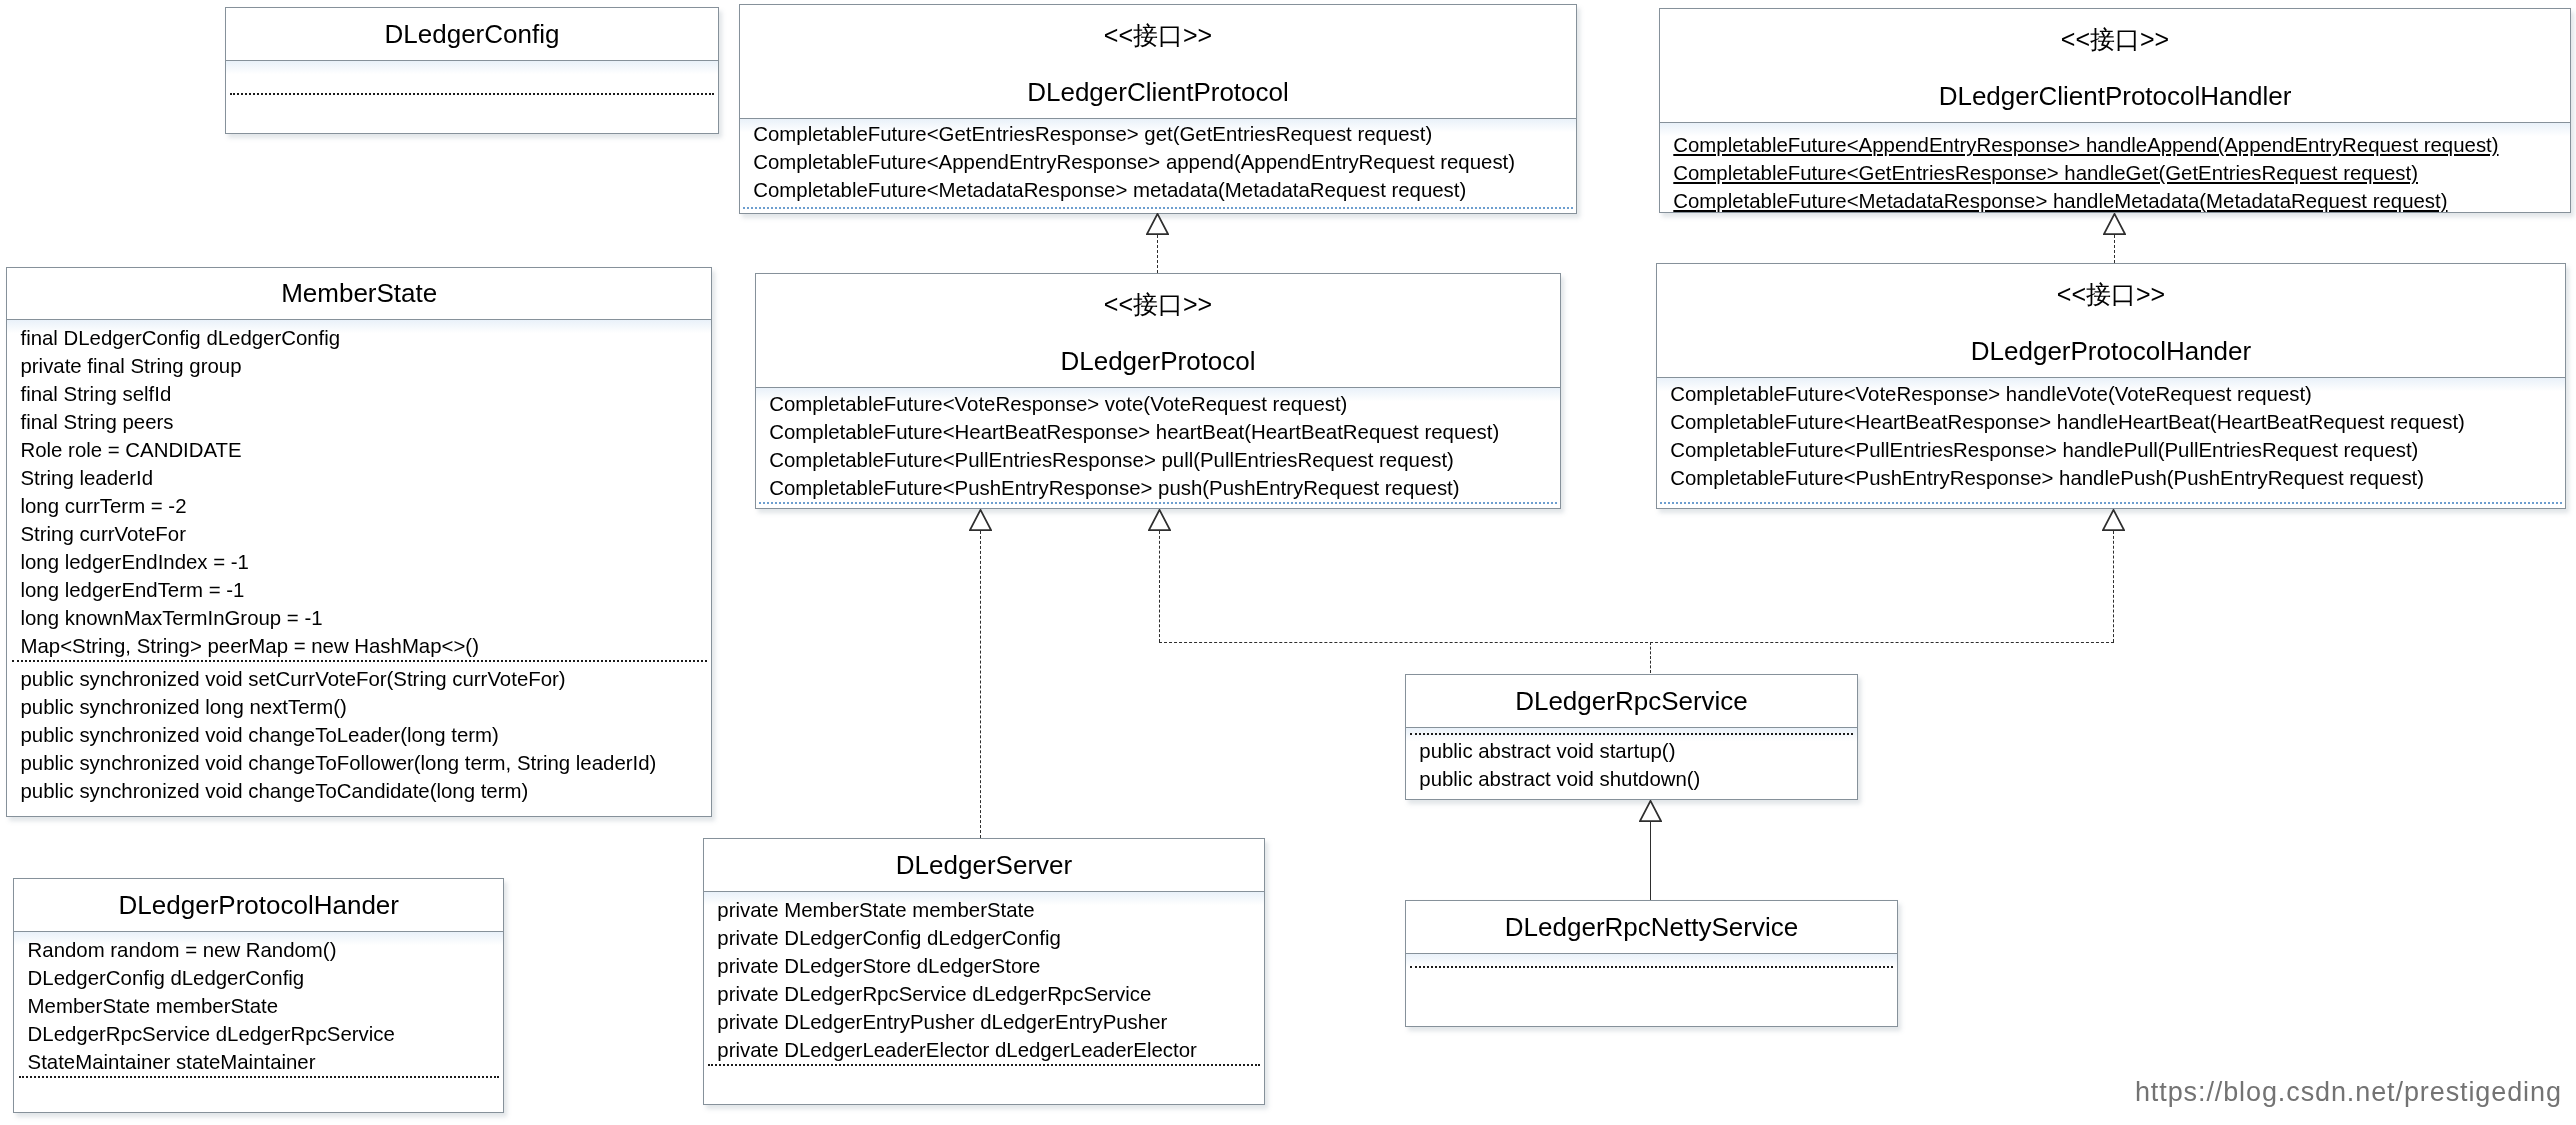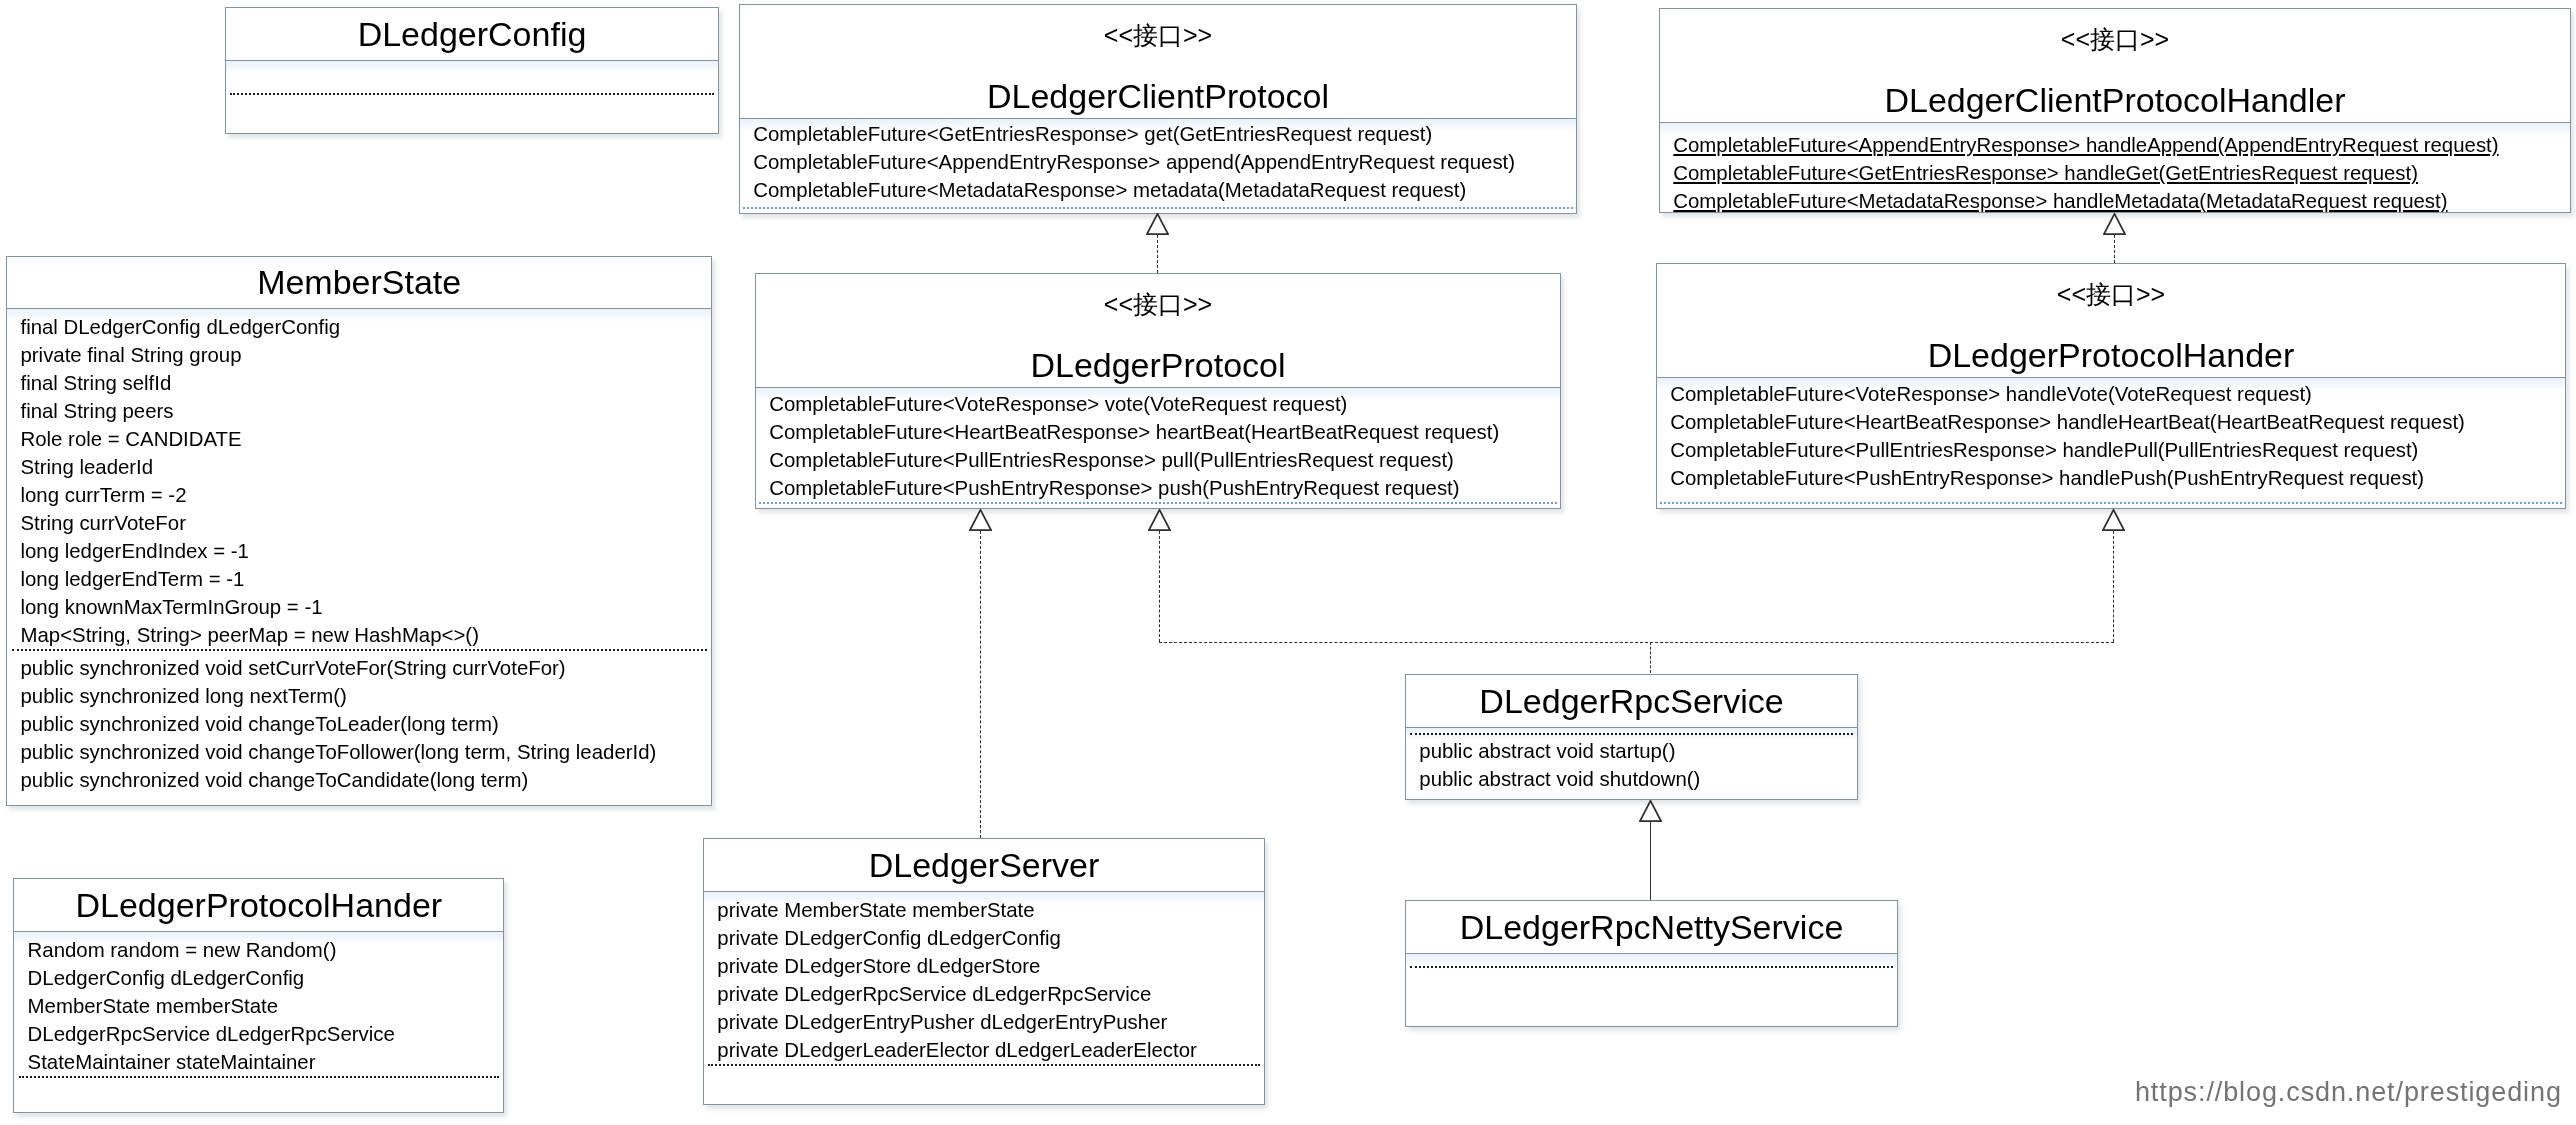--- a/index.html
+++ b/index.html
@@ -7,21 +7,21 @@
   body { font-family:"Liberation Sans", sans-serif; color:#000; }
   .canvas { position:relative; width:2576px; height:1126px; background:#fff; overflow:hidden; }
 
   
   .box { position:absolute; background:#fff; border:1.8px solid #86919a;
          box-shadow:2.7px 3.6px 4.4px rgba(120,135,150,.22); display:flex; flex-direction:column; }
   .hdr { flex:0 0 auto; display:flex; flex-direction:column; align-items:center; justify-content:center;
          border-bottom:1.8px solid #86919a; background:#fff; }
   .hdr.plain { height:53px; }
   .hdr.tall  { height:114px; justify-content:flex-start; padding-top:14.2px; gap:25px; }
-  .title  { font-size:34px; white-space:nowrap;text-align:right; }
+  .title  { font-size:26px; white-space:nowrap;text-align:right; }
   .stereo { font-size:25px; white-space:nowrap; }
   .body { flex:1 1 auto; display:flex; flex-direction:column; overflow:hidden;
           background:linear-gradient(180deg,#e9f1f9 0px,#ffffff 13.3px); }
   .members { padding-top:3.6px; }
   .member-line { height:28px; line-height:28px; font-size:20.4px; padding-left:13.3px; white-space:nowrap; }
   .sep-black { border-top:2.7px dotted #1b1b1b; margin:0 4.4px; }
   .sep-blue  { border-top:2.7px dotted #6d9ecf; margin:auto 2.7px 3.6px 2.7px; }
 
   
   .vline { position:absolute; width:0; }
@@ -39,21 +39,21 @@
 
   <div class="box" style="left:225px; top:7.1px; width:494px; height:127px;">
     <div class="hdr plain">
       <div class="title">DLedgerConfig</div>
     </div>
     <div class="body">
       <div class="sep-black" style="margin-top:32px;"></div>
     </div>
   </div>
 
-  <div class="box" style="left:6.2px; top:256px; width:706px; height:550px;">
+  <div class="box" style="left:6.2px; top:267px; width:706px; height:550px;">
     <div class="hdr plain" style="height:52px;">
       <div class="title">MemberState</div>
     </div>
     <div class="body">
       <div class="members">
           <div class="member-line">final DLedgerConfig dLedgerConfig</div>
           <div class="member-line">private final String group</div>
           <div class="member-line">final String selfId</div>
           <div class="member-line">final String peers</div>
           <div class="member-line">Role role = CANDIDATE</div>

